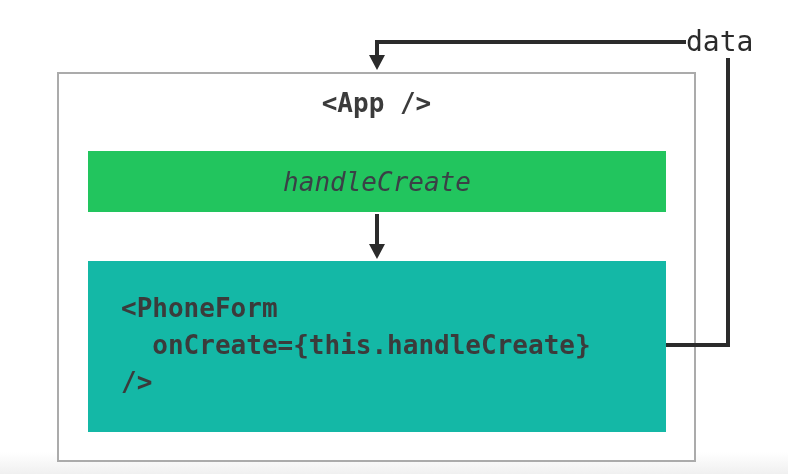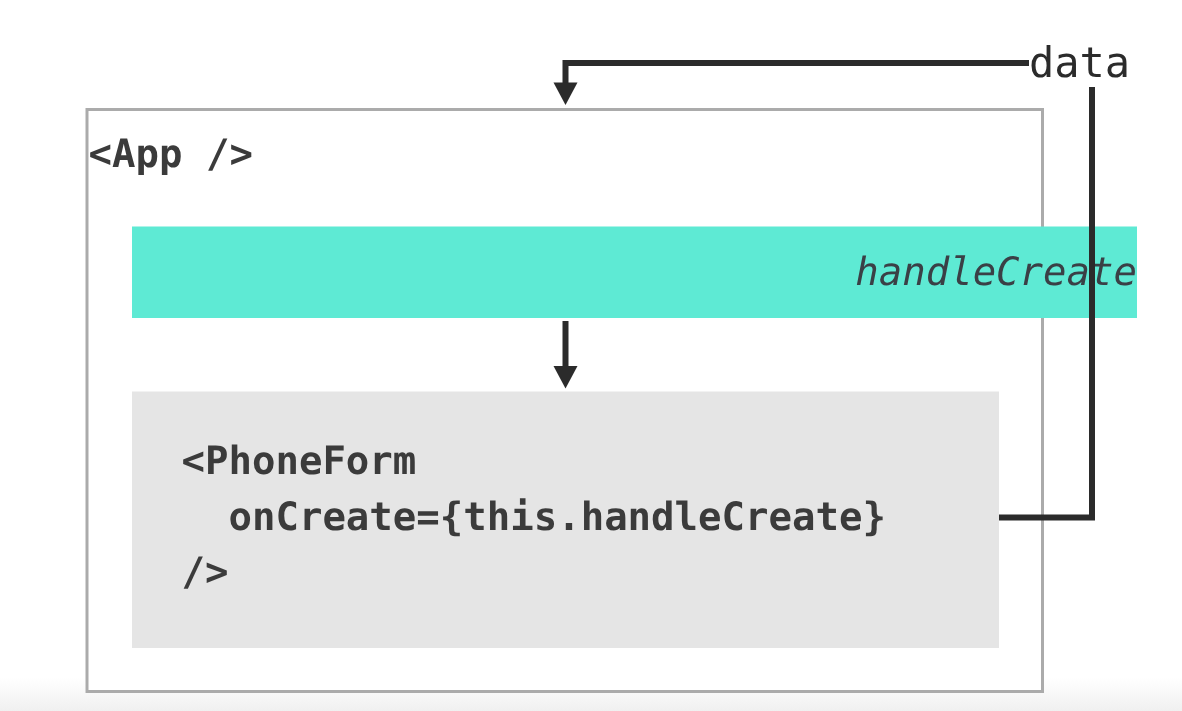--- a/index.html
+++ b/index.html
@@ -16,49 +16,50 @@
     left: 57px; top: 72px;
     width: 639px; height: 390px;
     border: 2px solid #ababab;
     background: #ffffff;
   }
 
   .app-title {
     position: absolute;
     left: 0; top: 14px;
     width: 100%;
+    text-align: center;
     font-size: 26px;
     font-weight: bold;
     color: #3b3b3b;
     line-height: 30px;
     white-space: pre;
   }
 
   .handler-box {
     position: absolute;
     left: 88px; top: 151px;
-    width: 670px; height: 61px;
-    background: #5eead4;
+    width: 578px; height: 61px;
+    background: #22c55e;
     display: flex;
     align-items: center;
-    justify-content: flex-end;
+    justify-content: center;
   }
 
   .handler-label {
     font-size: 26px;
     font-style: italic;
     color: #3a4046;
     white-space: pre;
   }
 
   .phoneform-box {
     position: absolute;
     left: 88px; top: 261px;
     width: 578px; height: 171px;
-    background: #e5e5e5;
+    background: #14b8a6;
   }
 
   .phoneform-code {
     position: absolute;
     left: 33px; top: 29px;
     font-size: 26px;
     font-weight: bold;
     color: #3b3b3b;
     line-height: 37px;
     white-space: pre;

